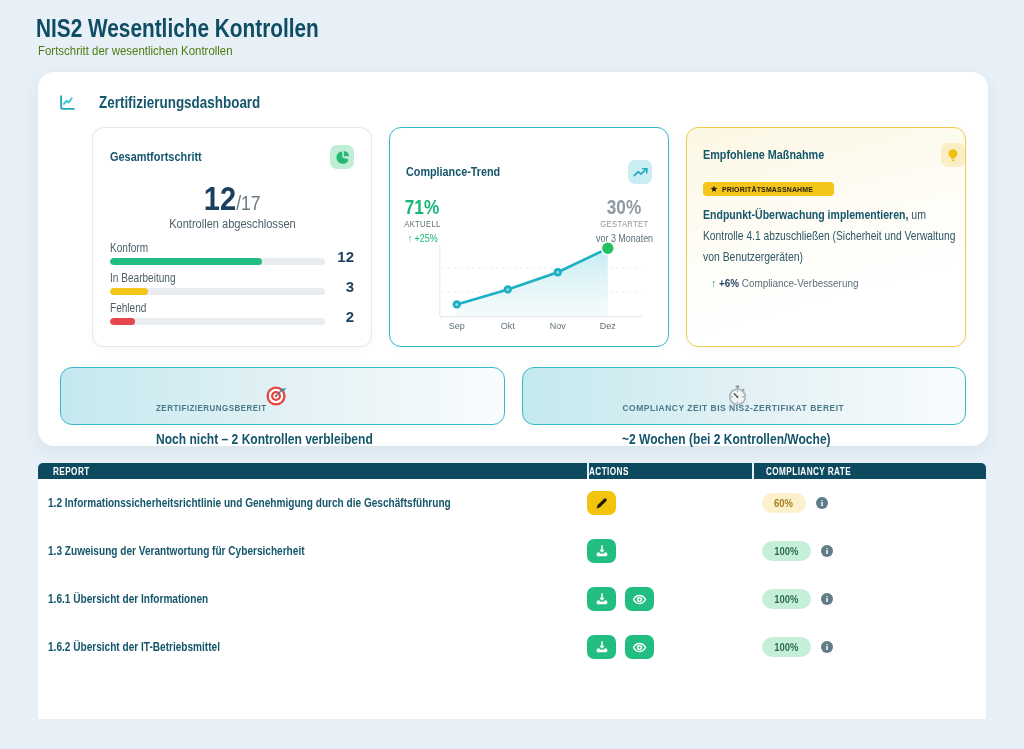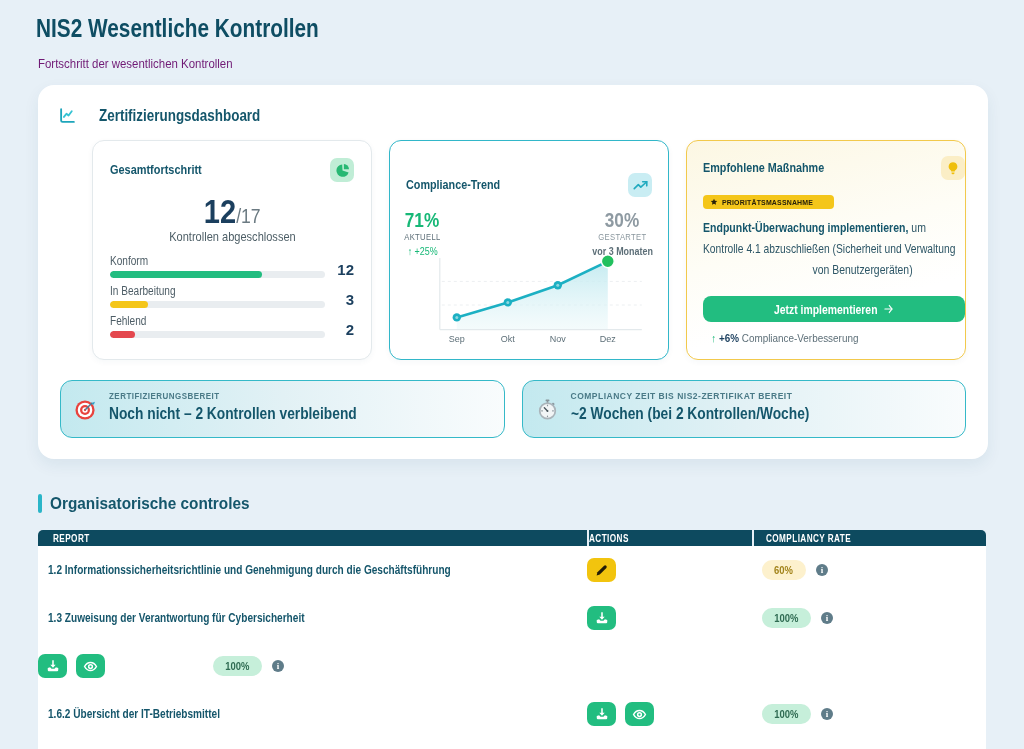--- a/index.html
+++ b/index.html
@@ -7,21 +7,21 @@
 html,body { width:1024px; height:749px; overflow:hidden; }
 body {
   background:#e7f0f7;
   font-family:"Liberation Sans", sans-serif;
   color:#15566b;
 }
 .sx { display:inline-block; white-space:nowrap; }
 .wrap { padding:0 38px; }
 h1 { margin-left:-2px; padding-top:15px; font-size:26px; line-height:26px; font-weight:bold; color:#0e4d63; }
 h1 .sx { transform:scaleX(.80); transform-origin:0 50%; }
-.sub { margin-top:16px; font-size:13px; line-height:13px; color:#701a75; }
+.sub { margin-top:3px; font-size:13px; line-height:13px; color:#4d7c0f; }
 .sub .sx { transform:scaleX(.88); transform-origin:0 50%; }
 
 
 .panel {
   margin-top:15px; background:#ffffff; border-radius:16px;
   padding:22px 22px 0 22px;
   box-shadow:0 6px 16px rgba(13,74,95,0.07);
   height:374px; width:950px;
 }
 .panel-h { display:flex; align-items:center; gap:23px; height:17px; margin-left:-1px;}
@@ -71,43 +71,43 @@
 .stats .s .sx { transform:scaleX(.85); transform-origin:50% 50%; }
 
 
 .chart { position:absolute; left:0; top:0; width:287px; height:216px; }
 
 
 .reccard { border:1.5px solid #f2c94c; background:linear-gradient(165deg,#fcf7e3 0%,#fefdf6 45%,#ffffff 72%); padding:15px 0 0 16px; }
 .badge { display:inline-flex; align-items:center; gap:4px; margin-top:15px;
   background:#f4c61a; color:#27200a; font-size:8px; font-weight:bold; letter-spacing:0.2px;
   height:14px; padding:0 7px; border-radius:4px; }
-.rectext { margin-top:7px; font-size:13px; line-height:21px; color:#2d5666;text-align:right; }
+.rectext { margin-top:7px; font-size:13px; line-height:21px; color:#2d5666; }
 .rectext b { color:#14566b; }
 .rectext .l { display:block; white-space:nowrap; transform-origin:0 50%; }
 .recbtn { margin-top:16px; height:26px; width:100%; background:#22bd80; border-radius:8px;
   color:#fff; font-size:13px; font-weight:bold;
   display:flex; align-items:center; justify-content:center; }
 .recbtn .in { display:flex; align-items:center; gap:7px; transform:scaleX(.8); }
 .recfoot { margin-top:10px; text-align:left; font-size:11px; line-height:12px; color:#5d6f78; }
 .recfoot .sx { transform:scaleX(.90); transform-origin:50% 50%; }
 .recfoot .up { color:#17b877; font-weight:bold; }
 .recfoot b { color:#1b3f5e; }
 
 
 .banners { display:grid; grid-template-columns:minmax(0,1fr) minmax(0,1fr); gap:17px; margin-top:20px; }
 .banner {
   height:58px; border:1.5px solid #35b9c8; border-radius:12px;
   background:linear-gradient(90deg,#c3e9ef 0%, #e2f1f5 50%, #f9fcfd 100%);
-  display:flex; align-items:center; padding:0 13px;
+  display:flex; align-items:center; padding:16px 13px;flex-direction:column;
 }
 .banner .emj { width:23px; height:23px; margin:0 12px 0 0; flex:none; }
 .banner .txt { position:relative; top:-3px; }
 .banner .l1 { font-size:8.5px; font-weight:bold; letter-spacing:0.5px; color:#4a7a87; line-height:9px;}
-.banner .l2 { font-size:16px; font-weight:bold; color:#14566b; margin-top:5px; line-height:15px;}
+.banner .l2 { font-size:14px; font-weight:bold; color:#14566b; margin-top:19px; line-height:15px;}
 .banner .l2 .sx { transform:scaleX(.86); transform-origin:0 50%; }
 
 
 .sec2 { margin-top:34px; display:flex; align-items:center; gap:8px; height:20px;}
 .sec2 .bar { width:4px; height:19px; border-radius:2px; background:#2ab5c8; }
 .sec2 .t { font-size:16.5px; font-weight:bold; color:#14566b; transform:scaleX(.93); transform-origin:0 50%; white-space:nowrap;}
 
 .table { margin-top:17px; }
 .thead { display:flex; gap:2px; }
 .thead .c { background:#0d4a5f; height:16px; display:flex; align-items:center;
@@ -205,21 +205,21 @@
         </div>
         <div class="stats">
           <div class="left">
             <div class="big g"><span class="sx">71%</span></div>
             <div class="cap"><span class="sx">AKTUELL</span></div>
             <div class="s g"><span class="sx">↑ +25%</span></div>
           </div>
           <div class="right">
             <div class="big gr"><span class="sx">30%</span></div>
             <div class="cap" style="color:#8a979e;"><span class="sx">GESTARTET</span></div>
-            <div class="s" style="color:#5d6f78;font-weight:bold;"><span class="sx">vor 3 Monaten</span></div>
+            <div class="s" style="color:#5d6f78;"><span class="sx">vor 3 Monaten</span></div>
           </div>
         </div>
         <svg class="chart" viewBox="0 0 287 216">
           <defs>
             <linearGradient id="ar" x1="0" y1="0" x2="0" y2="1">
               <stop offset="0" stop-color="#c2eaf0" stop-opacity="0.95"></stop>
               <stop offset="1" stop-color="#e9f7f9" stop-opacity="0.5"></stop>
             </linearGradient>
           </defs>
           <line x1="49.8" y1="117" x2="49.8" y2="188.6" stroke="#e3e9ec" stroke-width="1.2"></line>
@@ -256,27 +256,20 @@
             <svg width="8" height="8" viewBox="0 0 24 24" fill="#27200a">
               <path d="M12 2l2.9 6.3 6.9.8-5.1 4.7 1.4 6.8L12 17.2 5.9 20.6l1.4-6.8L2.2 9.1l6.9-.8Z"></path>
             </svg>
             <span style="display:inline-block;transform:scaleX(.87);transform-origin:0 50%;">PRIORITÄTSMASSNAHME</span>
           </div>
         <div class="rectext">
           <span class="l" style="transform:scaleX(.81);"><b>Endpunkt-Überwachung implementieren,</b> um</span>
           <span class="l" style="transform:scaleX(.79);">Kontrolle 4.1 abzuschließen (Sicherheit und Verwaltung</span>
           <span class="l" style="transform:scaleX(.80);">von Benutzergeräten)</span>
         </div>
-        <div class="recbtn">
-            <span class="in">Jetzt implementieren
-          <svg width="14" height="12" viewBox="0 0 24 24" fill="none" stroke="#fff" stroke-width="2.4" stroke-linecap="round" stroke-linejoin="round">
-                <path d="M3 12h18"></path>
-                <path d="m14 5 7 7-7 7"></path>
-              </svg></span>
-        </div>
         <div class="recfoot"><span class="sx"><span class="up">↑</span> <b>+6%</b> Compliance-Verbesserung</span></div>
       </div>
     </div>
 
     <div class="banners">
       <div class="banner">
         <svg class="emj" viewBox="0 0 24 24">
           <circle cx="11.5" cy="12.5" r="10" fill="#e8433d"></circle>
           <circle cx="11.5" cy="12.5" r="7.6" fill="#ffffff"></circle>
           <circle cx="11.5" cy="12.5" r="5.2" fill="#e8433d"></circle>
@@ -305,24 +298,20 @@
           <line x1="16.9" y1="13.5" x2="18.5" y2="13.5" stroke="#8a969c" stroke-width="1.2"></line>
         </svg>
         <div class="txt">
           <div class="l1">COMPLIANCY ZEIT BIS NIS2-ZERTIFIKAT BEREIT</div>
           <div class="l2"><span class="sx">~2 Wochen (bei 2 Kontrollen/Woche)</span></div>
         </div>
       </div>
     </div>
   </div>
 
-  <div class="sec2">
-      <div class="bar"></div>
-      <div class="t">Organisatorische controles</div>
-    </div>
 
   <div class="table">
     <div class="thead">
       <div class="c c1">
           <span>REPORT</span>
         </div>
       <div class="c c2">
           <span>ACTIONS</span>
         </div>
       <div class="c c3">
@@ -356,20 +345,21 @@
           </div>
       </div>
       <div class="c3">
           <div class="pill g">
             <span class="sx">100%</span>
           </div>
           <div class="info">i</div>
         </div>
     </div>
     <div class="trow">
+      <div class="c1"><span class="sx">1.6.1 Übersicht der Informationen</span></div>
       <div class="c2">
         <div class="abtn green">
             <svg width="14" height="14" viewBox="0 0 24 24" fill="#ffffff">
               <path d="M10.7 2h2.6v8h3.3L12 14.8 7.4 10h3.3Z"></path>
               <path d="M3 15.5 7 14l2.5 2.5h5L17 14l4 1.5V19a2 2 0 0 1-2 2H5a2 2 0 0 1-2-2Z"></path>
             </svg>
           </div>
         <div class="abtn green">
             <svg width="15" height="15" viewBox="0 0 24 24" fill="none" stroke="#ffffff" stroke-width="2.4">
               <path d="M2.5 12S6 5.5 12 5.5 21.5 12 21.5 12 18 18.5 12 18.5 2.5 12 2.5 12Z"></path>

